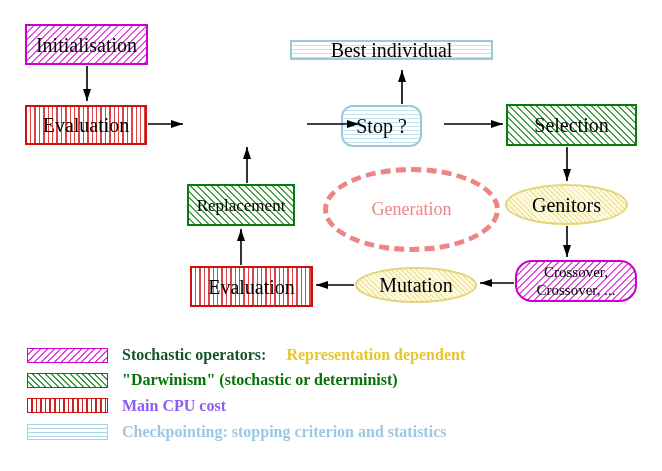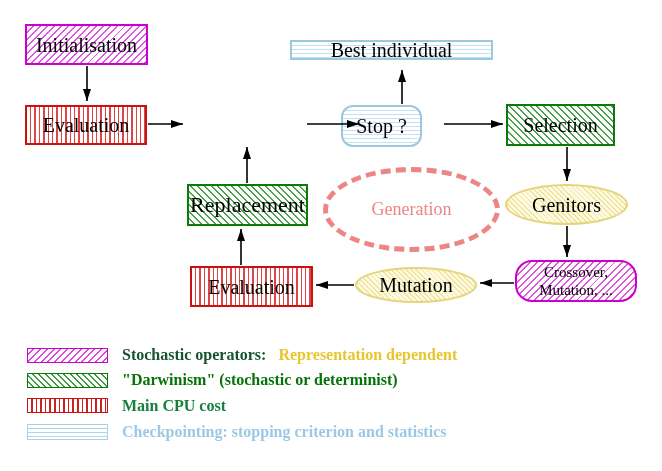--- a/index.html
+++ b/index.html
@@ -48,21 +48,21 @@
     background:repeating-linear-gradient(135deg,#ffffff 0 3.4px,#dd44dd 3.4px 4.8px); }
   .sw-green { border:1px solid #0a7a0a;
     background:repeating-linear-gradient(45deg,#ffffff 0 3px,#3f9a3f 3px 4.4px); }
   .sw-red { border:1px solid #cc1111;
     background:repeating-linear-gradient(90deg,#ffffff 0 3px,#cc2222 3px 4.6px); }
   .sw-blue { border:1px solid #a6d0e4;
     background:repeating-linear-gradient(180deg,#ffffff 0 2.6px,#aed6ea 2.6px 4px); }
   .c-magenta { color:#14532d; }
   .c-gold { color:#e8c62e; }
   .c-green { color:#067306; }
-  .c-red { color:#15803d; }
+  .c-red { color:#8b5cf6; }
   .c-blue { color:#9cc8e4; }
 </style>
 </head>
 <body>
 
 <div class="canvas">
 
   <svg class="arrows" width="662" height="471">
     <defs>
       <marker id="ah" markerWidth="13" markerHeight="10" refX="12" refY="5" orient="auto" markerUnits="userSpaceOnUse">
@@ -86,41 +86,41 @@
 
   <div class="node hatch-magenta" style="left:25px; top:24px; width:123px; height:41px;">Initialisation</div>
 
   <div class="node stripes-red" style="left:25px; top:105px; width:122px; height:40px;">Evaluation</div>
 
 
   <div class="node stripes-blue" style="left:341px; top:105px; width:81px; height:42px; border-radius:12px;">Stop ?</div>
 
   <div class="node stripes-blue" style="left:290px; top:40px; width:203px; height:20px;">Best individual</div>
 
-  <div class="node hatch-green" style="left:506px; top:104px; width:109px; height:42px;">Selection</div>
+  <div class="node hatch-green" style="left:506px; top:104px; width:131px; height:42px;">Selection</div>
 
   <div class="node ellipse-yellow" style="left:505px; top:184px; width:123px; height:41px;">Genitors</div>
 
   <div class="node hatch-magenta" style="left:515px; top:260px; width:122px; height:42px; font-size:15px; flex-direction:column; line-height:1.2;border-radius:17px;">
     <span>Crossover,</span>
-    <span>Mutation, ...</span>
+    <span>Crossover, ...</span>
   </div>
 
   <div class="node ellipse-yellow" style="left:355px; top:267px; width:122px; height:36px;">Mutation</div>
 
   <div class="node stripes-red" style="left:190px; top:266px; width:123px; height:41px;">Evaluation</div>
 
-  <div class="node hatch-green" style="left:187px; top:184px; width:121px; height:42px; font-size:22px;">Replacement</div>
+  <div class="node hatch-green" style="left:187px; top:184px; width:108px; height:42px; font-size:17px;">Replacement</div>
 
   <div class="generation-ellipse" style="left:323px; top:167px; width:167px; height:75px;">Generation</div>
 
   <div class="swatch sw-magenta" style="left:27px; top:348px; width:81px; height:15px;"></div>
   <div class="legend-text" style="left:122px; top:346px;">
     <span class="c-magenta">Stochastic operators:</span>
-    <span class="c-gold" style="margin-left:8px;">Representation dependent</span>
+    <span class="c-gold" style="margin-left:16px;">Representation dependent</span>
   </div>
 
   <div class="swatch sw-green" style="left:27px; top:373px; width:81px; height:15px;"></div>
   <div class="legend-text c-green" style="left:122px; top:371px;">"Darwinism" (stochastic or determinist)</div>
 
   <div class="swatch sw-red" style="left:27px; top:398px; width:81px; height:15px;"></div>
   <div class="legend-text c-red" style="left:122px; top:397px;">Main CPU cost</div>
 
   <div class="swatch sw-blue" style="left:27px; top:424px; width:81px; height:16px;"></div>
   <div class="legend-text c-blue" style="left:122px; top:423px;">Checkpointing: stopping criterion and statistics</div>

